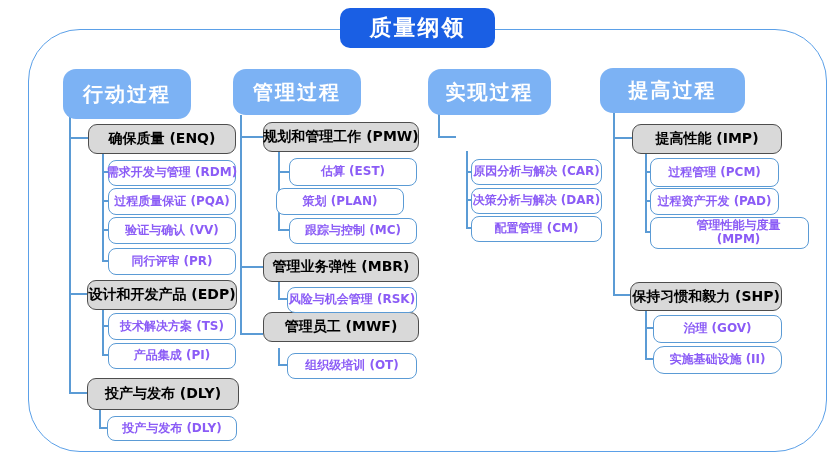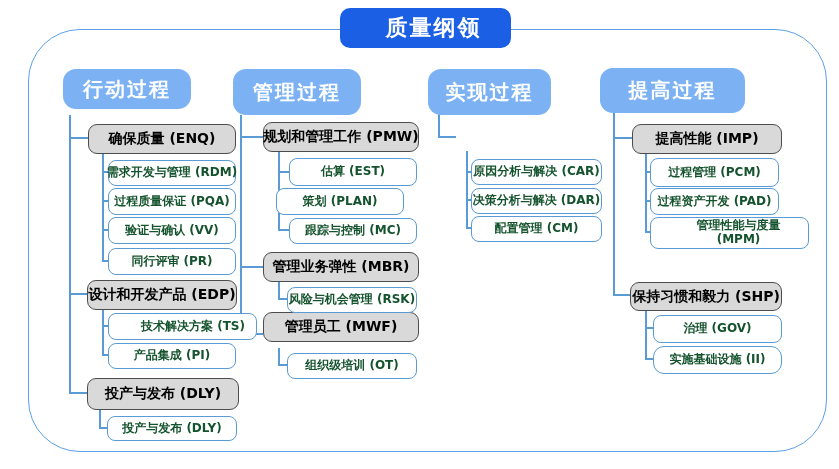--- a/index.html
+++ b/index.html
@@ -24,54 +24,54 @@
     display:flex;align-items:center;justify-content:center;
     border-radius:13px;z-index:2;
   }
   .gbox{
     position:absolute;background:var(--gray-fill,#d9d9d9);color:#000;
     border:1.5px solid var(--gray-border,#4d4d4d);border-radius:9px;
     font-weight:bold;font-size:14px;white-space:nowrap;
     display:flex;align-items:center;justify-content:center;z-index:2;
   }
   .wbox{
-    position:absolute;background:#ffffff;color:#14532d;
+    position:absolute;background:#ffffff;color:#8b5cf6;
     border:1.5px solid var(--line-blue,#5b9bd5);border-radius:8px;
     font-weight:bold;font-size:12px;white-space:nowrap;
     display:flex;align-items:center;justify-content:center;z-index:2;
     text-align:center;line-height:1.15;
   }
   .wbox.wrap{white-space:normal;padding:0 6px;}
   .vl,.hl{position:absolute;background:var(--line-blue,#5b9bd5);z-index:1;}
   .vl{width:1.5px;}
   .hl{height:1.5px;}
 </style>
 </head>
 <body>
 
 <div class="canvas">
 
   <div class="frame" style="left:28px;top:29px;width:797px;height:421px;"></div>
 
-  <div class="title" style="left:340px;top:8px;width:155px;height:40px;padding-left:16px;">质量纲领</div>
+  <div class="title" style="left:340px;top:8px;width:155px;height:40px;">质量纲领</div>
 
-  <div class="hdr" style="left:63px;top:69px;width:128px;height:40px;text-align:right;">行动过程</div>
+  <div class="hdr" style="left:63px;top:69px;width:128px;height:50px;text-align:right;">行动过程</div>
   <div class="hdr" style="left:233px;top:69px;width:128px;height:46px;">管理过程</div>
   <div class="hdr" style="left:428px;top:69px;width:123px;height:46px;">实现过程</div>
   <div class="hdr" style="left:600px;top:68px;width:145px;height:45px;">提高过程</div>
 
   <div class="gbox" style="left:88px;top:124px;width:146px;height:28px;">确保质量 (ENQ)</div>
   <div class="gbox" style="left:87px;top:280px;width:148px;height:28px;">设计和开发产品 (EDP)</div>
   <div class="gbox" style="left:87px;top:378px;width:150px;height:30px;">投产与发布 (DLY)</div>
 
   <div class="wbox" style="left:108px;top:160px;width:126px;height:24px;">需求开发与管理 (RDM)</div>
   <div class="wbox" style="left:108px;top:188px;width:126px;height:25px;text-align:right;">过程质量保证 (PQA)</div>
   <div class="wbox" style="left:108px;top:217px;width:126px;height:25px;">验证与确认 (VV)</div>
   <div class="wbox" style="left:108px;top:248px;width:126px;height:25px;">同行评审 (PR)</div>
-  <div class="wbox" style="left:108px;top:313px;width:126px;height:25px;padding-left:21px;">技术解决方案 (TS)</div>
+  <div class="wbox" style="left:108px;top:313px;width:126px;height:25px;">技术解决方案 (TS)</div>
   <div class="wbox" style="left:108px;top:343px;width:126px;height:24px;">产品集成 (PI)</div>
   <div class="wbox" style="left:107px;top:416px;width:128px;height:23px;">投产与发布 (DLY)</div>
 
   <div class="gbox" style="left:263px;top:122px;width:154px;height:28px;">规划和管理工作 (PMW)</div>
   <div class="gbox" style="left:263px;top:252px;width:154px;height:28px;">管理业务弹性 (MBR)</div>
   <div class="gbox" style="left:263px;top:312px;width:154px;height:28px;">管理员工 (MWF)</div>
 
   <div class="wbox" style="left:289px;top:158px;width:126px;height:26px;">估算 (EST)</div>
   <div class="wbox" style="left:276px;top:188px;width:126px;height:25px;">策划 (PLAN)</div>
   <div class="wbox" style="left:289px;top:218px;width:126px;height:24px;">跟踪与控制 (MC)</div>

